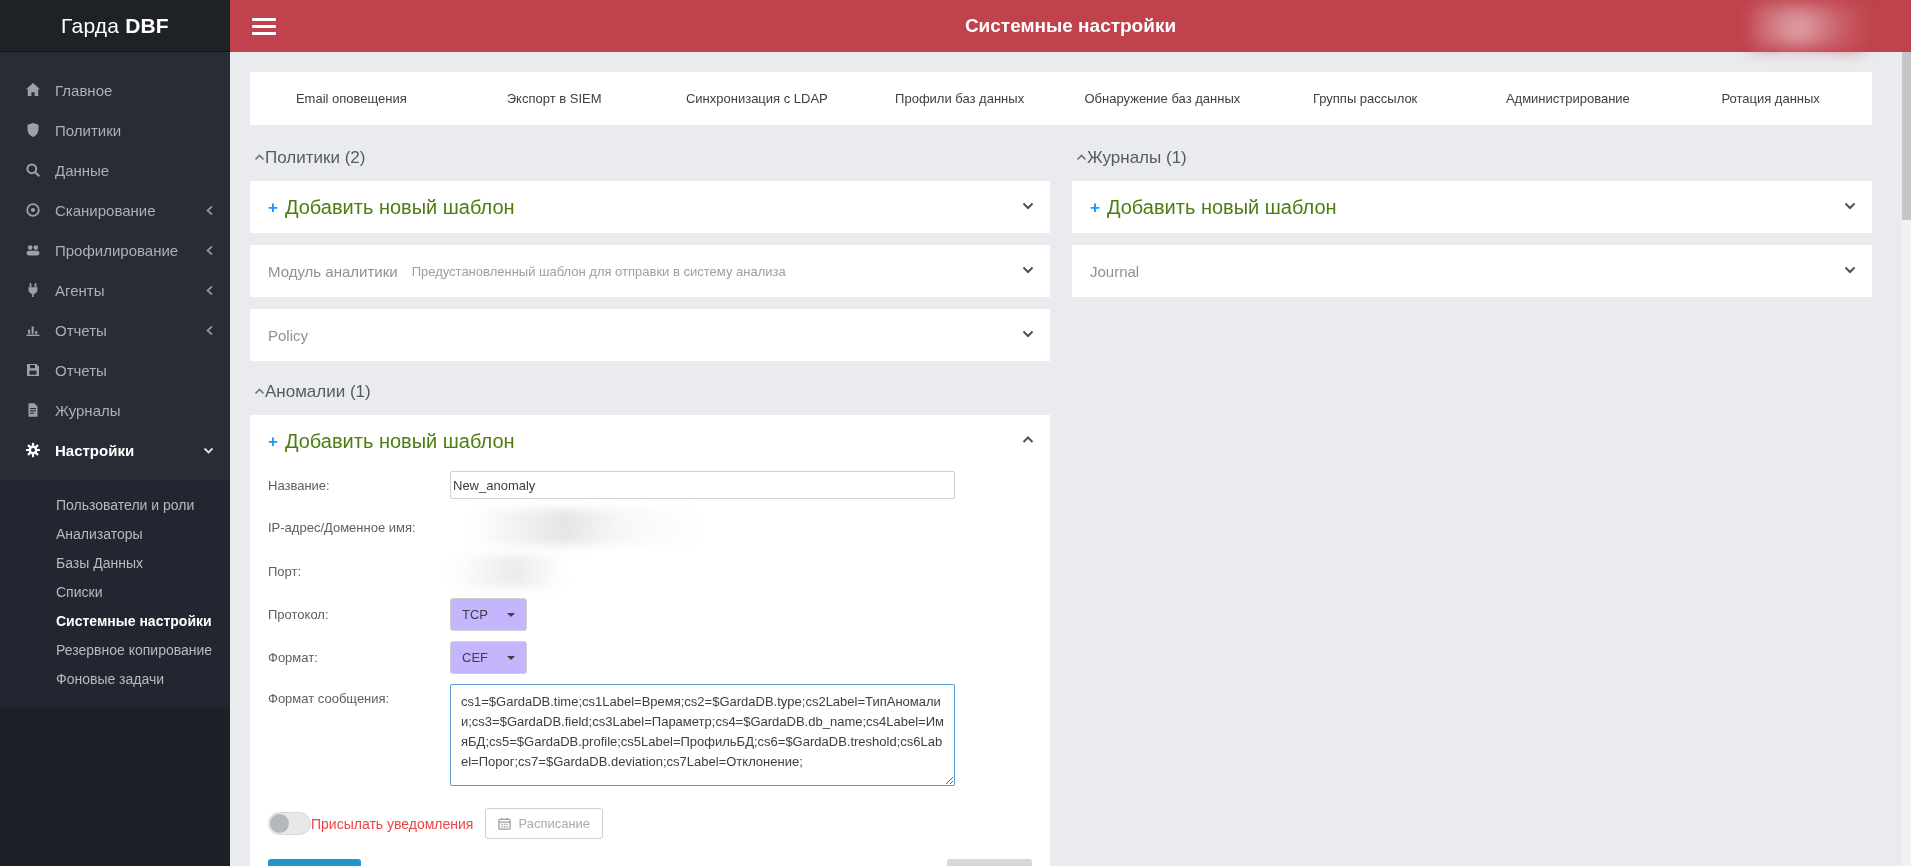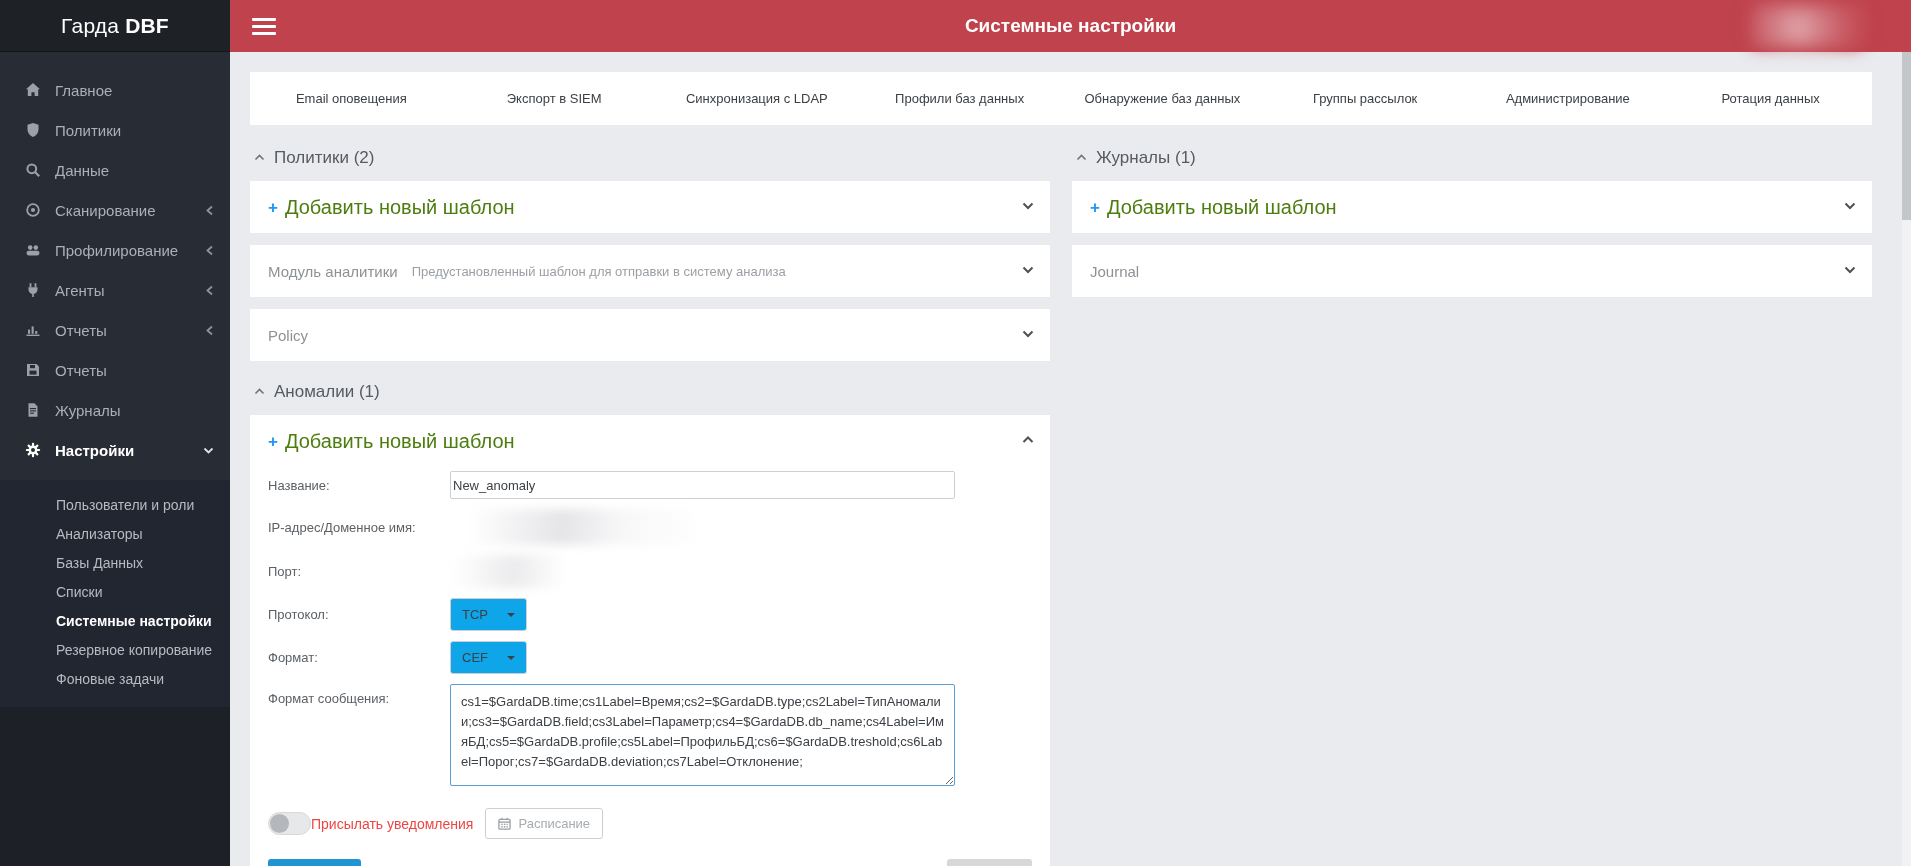--- a/index.html
+++ b/index.html
@@ -39,21 +39,21 @@
   
   .main { position:absolute; left:230px; top:52px; right:0; bottom:0; background:#e9ebef; overflow:hidden; }
   .content { width:1622px; margin-left:20px; }
 
   .tabbar { margin-top:20px; height:53px; background:#fff; display:flex; }
   .tab { flex:1; display:flex; align-items:center; justify-content:center; font-size:13px; color:#3c4146; cursor:pointer; white-space:nowrap; }
 
   .columns { display:flex; gap:22px; margin-top:2px; }
   .col { width:800px; }
 
-  .sec-head { display:flex; align-items:center; gap:9px; margin:21px 0 13px 4px; cursor:pointer;text-align:right; }
+  .sec-head { display:flex; align-items:center; margin:21px 0 13px 4px; cursor:pointer;text-align:right; }
   .sec-title { font-size:17px; color:#565b61; }
   .caret-up { display:flex; }
 
   .panel { background:#fff; min-height:52px; position:relative; margin-bottom:12px; }
   .panel-head { height:52px; display:flex; align-items:center; padding:0 40px 0 18px; cursor:pointer; }
   .plus { color:#2196f3; font-weight:900; font-size:17px; margin-right:7px; line-height:1; }
   .addlbl { color:#4d7c0f; font-size:20px; }
   .pname { color:#8d9297; font-size:15px; margin-right:14px; white-space:nowrap; }
   .pdesc { color:#9ba0a6; font-size:13px; white-space:nowrap; }
   .chev { position:absolute; right:16px; top:21px; cursor:pointer; display:flex; }
@@ -62,21 +62,21 @@
   .form { padding:4px 18px 0 18px; }
   .frow { display:flex; align-items:center; margin-bottom:10px; }
   .frow.top { align-items:flex-start; }
   .flabel { width:182px; flex:none; font-size:13px; color:#5c6166; }
   .frow.top .flabel { margin-top:7px; }
   .tinput { width:505px; height:28px; border:1px solid #ccd0d4; border-radius:2px; padding:0 2px;
             font-size:13px; color:#3c4146; font-family:"Liberation Sans",sans-serif; background:#fff; }
   .blur-chip { filter:blur(5px); border-radius:8px; }
   .blur-ip { width:250px; height:36px; background:linear-gradient(95deg,#ffffff 8%,#e5e5e8 45%,#f7f7f8 68%,rgba(255,255,255,0) 100%); }
   .blur-port { width:115px; height:33px; background:linear-gradient(95deg,#fdfdfd 10%,#ebebed 55%,rgba(255,255,255,0) 100%); }
-  .sel-btn { height:33px; background:#0ea5e9; border:1px solid #ccd0d4; border-radius:3px; padding:0 11px;
+  .sel-btn { height:33px; background:#c4b5fd; border:1px solid #ccd0d4; border-radius:3px; padding:0 11px;
              font-size:13px; color:#3c4146; display:flex; align-items:center; gap:19px; cursor:pointer;
              font-family:"Liberation Sans",sans-serif; }
   .sel-caret { width:0; height:0; border-left:4px solid transparent; border-right:4px solid transparent; border-top:4px solid #3c4146; }
   .msg-area { width:505px; height:102px; border:1px solid #5b9fd8; border-radius:2px; padding:7px 10px;
               font-size:13px; line-height:1.55; color:#3c4146; font-family:"Liberation Sans",sans-serif;
               resize:both; outline:none; }
   .toggle-row { display:flex; align-items:center; margin-top:22px; }
   .toggle { width:43px; height:23px; border-radius:12px; background:#e6e8ea; border:1px solid #d6d8da; position:relative; cursor:pointer; flex:none; }
   .knob { position:absolute; left:1px; top:1px; width:19px; height:19px; border-radius:50%; background:#b4b8bc; }
   .tog-label { font-size:14px; color:#ef4444; }

